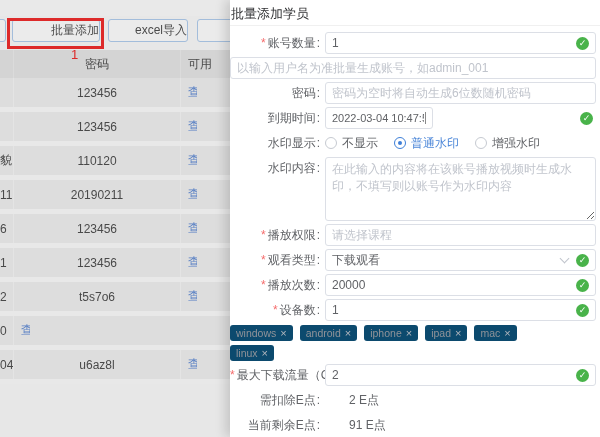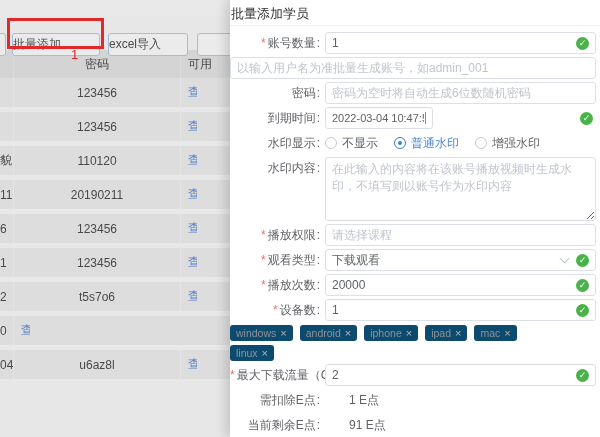--- a/index.html
+++ b/index.html
@@ -8,22 +8,22 @@
   .screen { position:relative; width:600px; height:437px; background:#f0f0f0; overflow:hidden; }
 
   
   .left-panel { position:absolute; left:0; top:0; width:230px; height:437px; background:#f0f0f0; }
   .stat { height:56px; background:#ececec; text-align:center; padding-top:13px; }
   .stat-label { color:#8b8b8b; font-size:13px; }
   .stat-value { color:#5d86cc; font-size:19px; margin-top:4px; font-weight:bold; }
   .stat-gap { height:16px; background:#f2f2f2; }
 
   .toolbar { position:relative; height:30px; margin-top:2px; }
-  .btn { position:absolute; top:15px; height:23px; line-height:21px; background:#f4f4f4;
-         border:1px solid #a9c4e4; border-radius:3px; color:#4e4e4e; text-align:left;
+  .btn { position:absolute; top:1px; height:23px; line-height:21px; background:#f4f4f4;
+         border:1px solid #a9c4e4; border-radius:3px; color:#4e4e4e; text-align:right;
          font-size:12px; cursor:pointer; }
   .btn-partial-left { left:-60px; width:66px; }
   .btn-batch { left:12px; width:88px; }
   .btn-excel { left:108px; width:80px; }
   .btn-partial-right { left:197px; width:60px; }
   .red-box { position:absolute; left:7px; top:0; width:97px; height:31px;
              border:3px solid #dd2a2a; z-index:6; pointer-events:none; }
   .red-step { position:absolute; left:71px; top:29px; color:#dd2a2a; font-size:13px; z-index:6; }
 
   .table { margin-top:2px; }
@@ -309,21 +309,21 @@
       <div class="frow">
         <div class="flabel required">最大下载流量（G）</div>
         <div class="finput">
           <input value="2" style="">
           <span class="check"></span>
         </div>
       </div>
 
       <div class="frow">
         <div class="flabel">需扣除E点</div>
-        <div class="pvalue">1 E点</div>
+        <div class="pvalue">2 E点</div>
       </div>
 
       <div class="frow">
         <div class="flabel">当前剩余E点</div>
         <div class="pvalue">91 E点</div>
       </div>
 
     </div>
   </div>
 </div>

